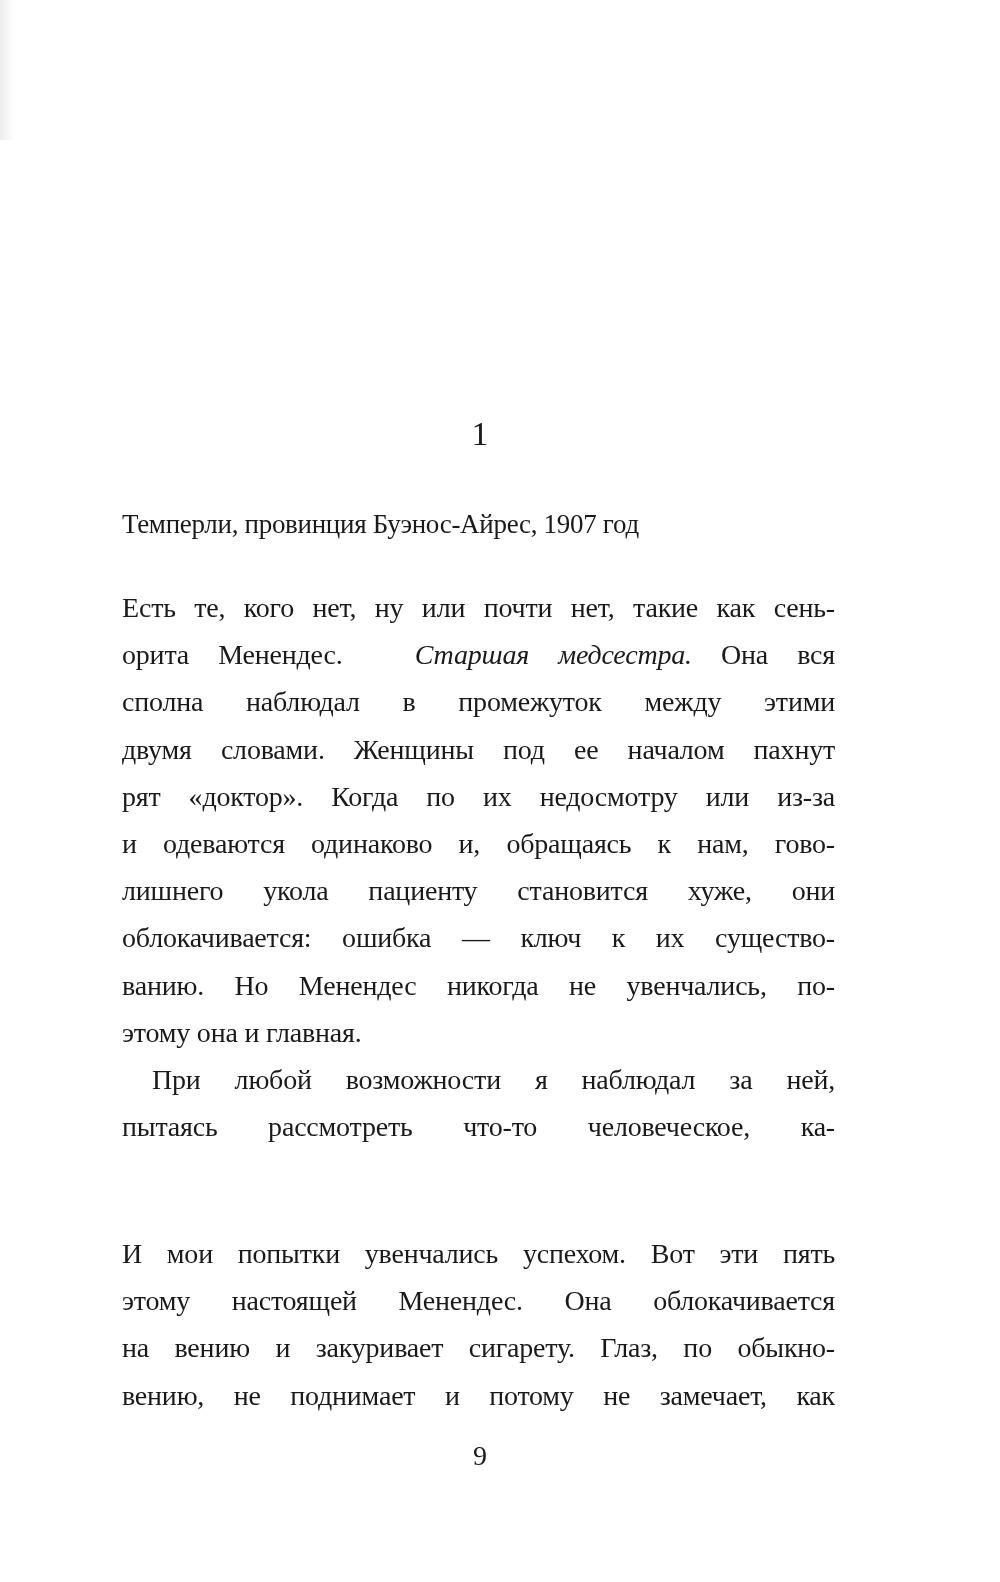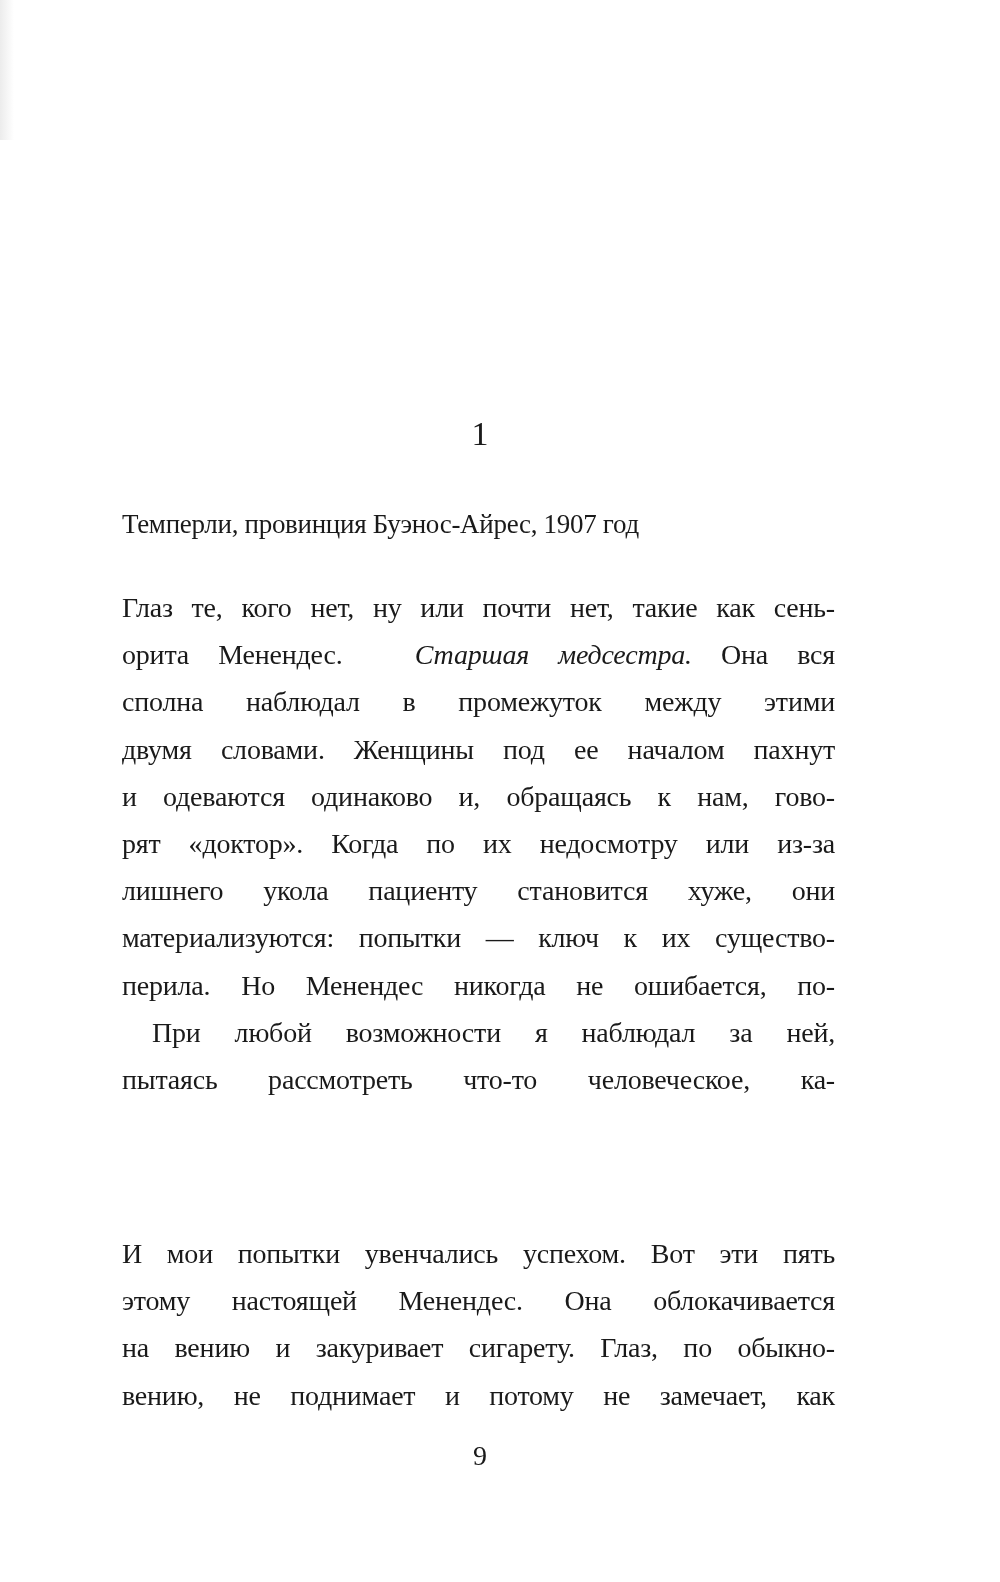--- a/index.html
+++ b/index.html
@@ -82,29 +82,30 @@
 <body>
 
 <div class="page">
   <div class="edge-shadow"></div>
 
   <div class="chapter-number">1</div>
 
   <div class="epigraph-place">Темперли, провинция Буэнос-Айрес, 1907 год</div>
 
   <div class="body-text block1">
-    <span class="line">Глаз те, кого нет, ну или почти нет, такие как сень-</span>
+    <span class="line">Есть те, кого нет, ну или почти нет, такие как сень-</span>
     <span class="line"><span>орита Менендес. </span><em>Старшая медсестра.</em><span> Она вся</span></span>
     <span class="line">сполна наблюдал в промежуток между этими</span>
     <span class="line">двумя словами. Женщины под ее началом пахнут</span>
+    <span class="line">рят «доктор». Когда по их недосмотру или из-за</span>
     <span class="line">и одеваются одинаково и, обращаясь к нам, гово-</span>
-    <span class="line">рят «доктор». Когда по их недосмотру или из-за</span>
     <span class="line">лишнего укола пациенту становится хуже, они</span>
-    <span class="line">материализуются: попытки — ключ к их существо-</span>
-    <span class="line">перила. Но Менендес никогда не ошибается, по-</span>
+    <span class="line">облокачивается: ошибка — ключ к их существо-</span>
+    <span class="line">ванию. Но Менендес никогда не увенчались, по-</span>
+    <span class="line last">этому она и главная.</span>
 
     <span class="line indent">При любой возможности я наблюдал за ней,</span>
     <span class="line">пытаясь рассмотреть что-то человеческое, ка-</span>
   </div>
 
   <div class="body-text block2">
     <span class="line">И мои попытки увенчались успехом. Вот эти пять</span>
     <span class="line">этому настоящей Менендес. Она облокачивается</span>
     <span class="line">на вению и закуривает сигарету. Глаз, по обыкно-</span>
     <span class="line">вению, не поднимает и потому не замечает, как</span>

